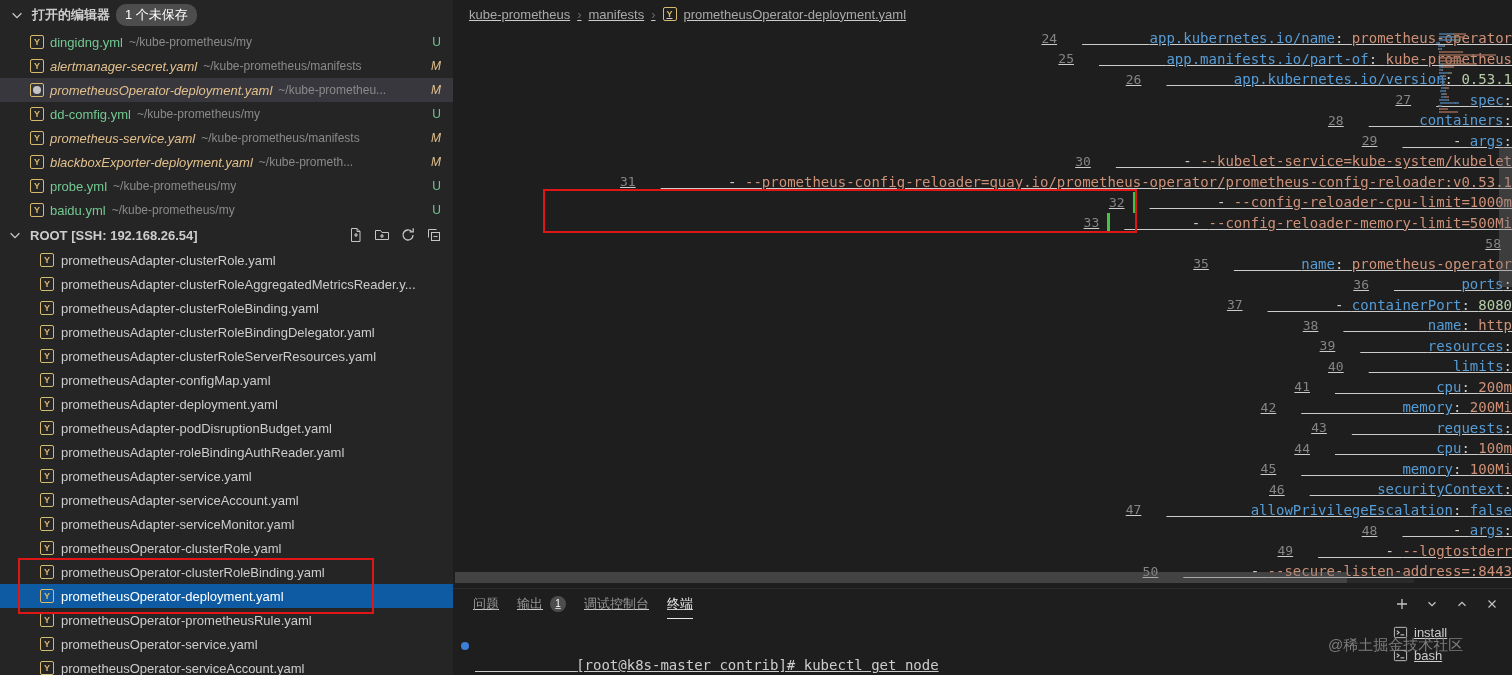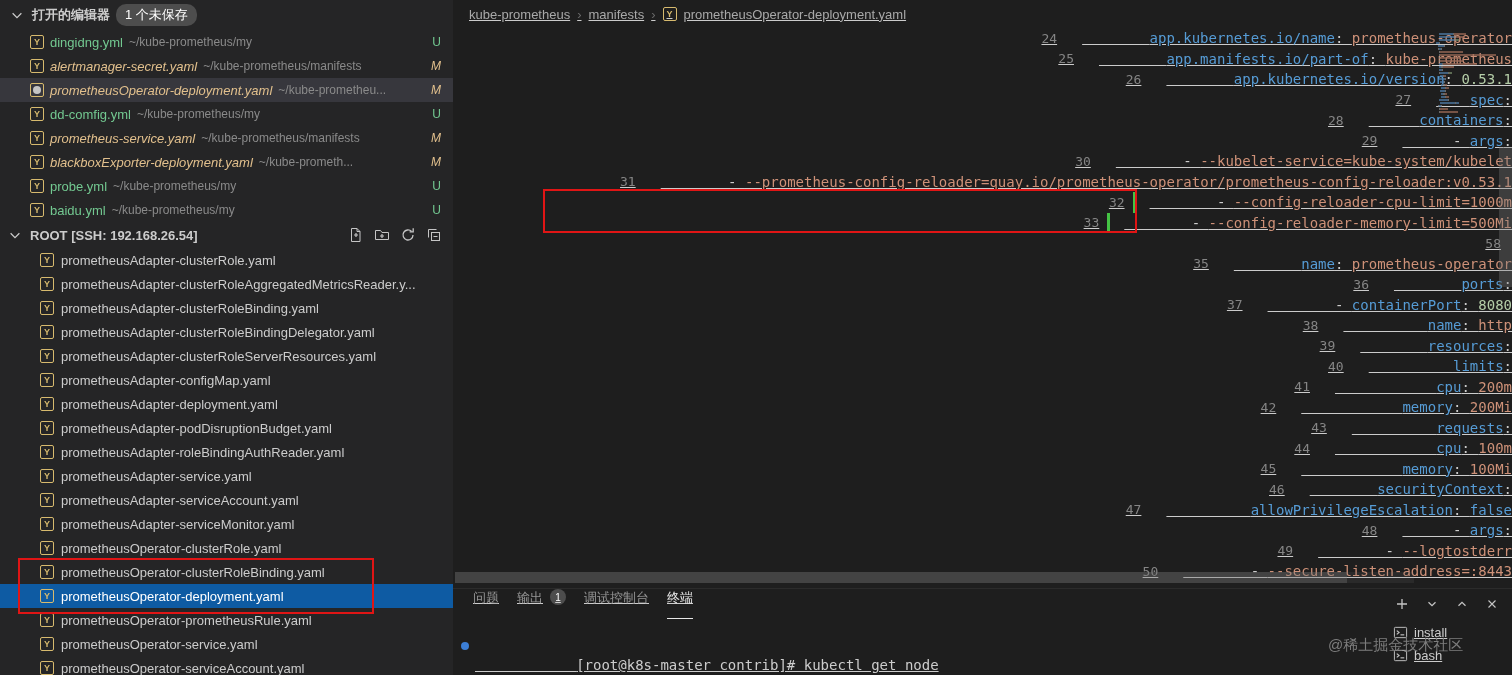--- a/index.html
+++ b/index.html
@@ -48,21 +48,21 @@
   .vscroll{position:absolute;right:0;top:119px;width:13px;height:140px;background:rgba(121,121,121,.35);cursor:pointer;}
   .hscroll{position:absolute;left:2px;bottom:5px;height:11px;width:calc(100% - 100px);background:rgba(121,121,121,.14);cursor:pointer;}
   .hscroll-slider{width:93%;height:100%;background:rgba(121,121,121,.32);}
   .red-box{position:absolute;border:2px solid #e01515;pointer-events:none;z-index:5;}
   .tree-red-box{left:18px;top:558px;width:352px;height:52px;}
   .code-red-box{left:90px;top:161px;width:590px;height:40px;}
   
   .panel{height:87px;background:#1e1e1e;border-top:1px solid #2b2b2b;position:relative;flex:none;display:flex;flex-direction:column;box-sizing:border-box;}
   .panel-tabs-row{height:30px;display:flex;align-items:center;padding:0 12px 0 20px;flex:none;}
   .panel-tabs{display:flex;height:100%;}
-  .panel-tab{margin-right:18px;font-size:13px;color:#969696;height:100%;display:flex;align-items:flex-start;gap:7px;cursor:pointer;border-bottom:1px solid transparent;box-sizing:border-box;}
+  .panel-tab{margin-right:18px;font-size:13px;color:#969696;height:100%;display:flex;align-items:center;gap:7px;cursor:pointer;border-bottom:1px solid transparent;box-sizing:border-box;}
   .panel-tab.active{color:#e7e7e7;border-bottom-color:#e7e7e7;}
   .tab-badge{background:#4d4d4d;color:#fff;border-radius:50%;width:16px;height:16px;display:flex;align-items:center;justify-content:center;font-size:10px;}
   .panel-actions{margin-left:auto;display:flex;gap:14px;align-items:center;}
   .panel-actions .icon-btn{width:16px;height:16px;}
   .panel-body{display:flex;flex:1;min-height:0;}
   .terminal{flex:1;font-family:"DejaVu Sans Mono",monospace;font-size:14px;color:#cccccc;padding:18px 0 0 22px;line-height:19px;overflow:hidden;}
   .term-line{white-space:pre;position:relative;}
   .term-dot{position:absolute;left:-14px;top:5px;width:8px;height:8px;border-radius:50%;background:#3c7fd6;}
   .sessions{width:130px;padding-top:2px;display:flex;flex-direction:column;flex:none;}
   .session-row{display:flex;align-items:center;gap:6px;color:#cccccc;font-size:13px;height:23px;cursor:pointer;padding-left:10px;white-space:nowrap;}

